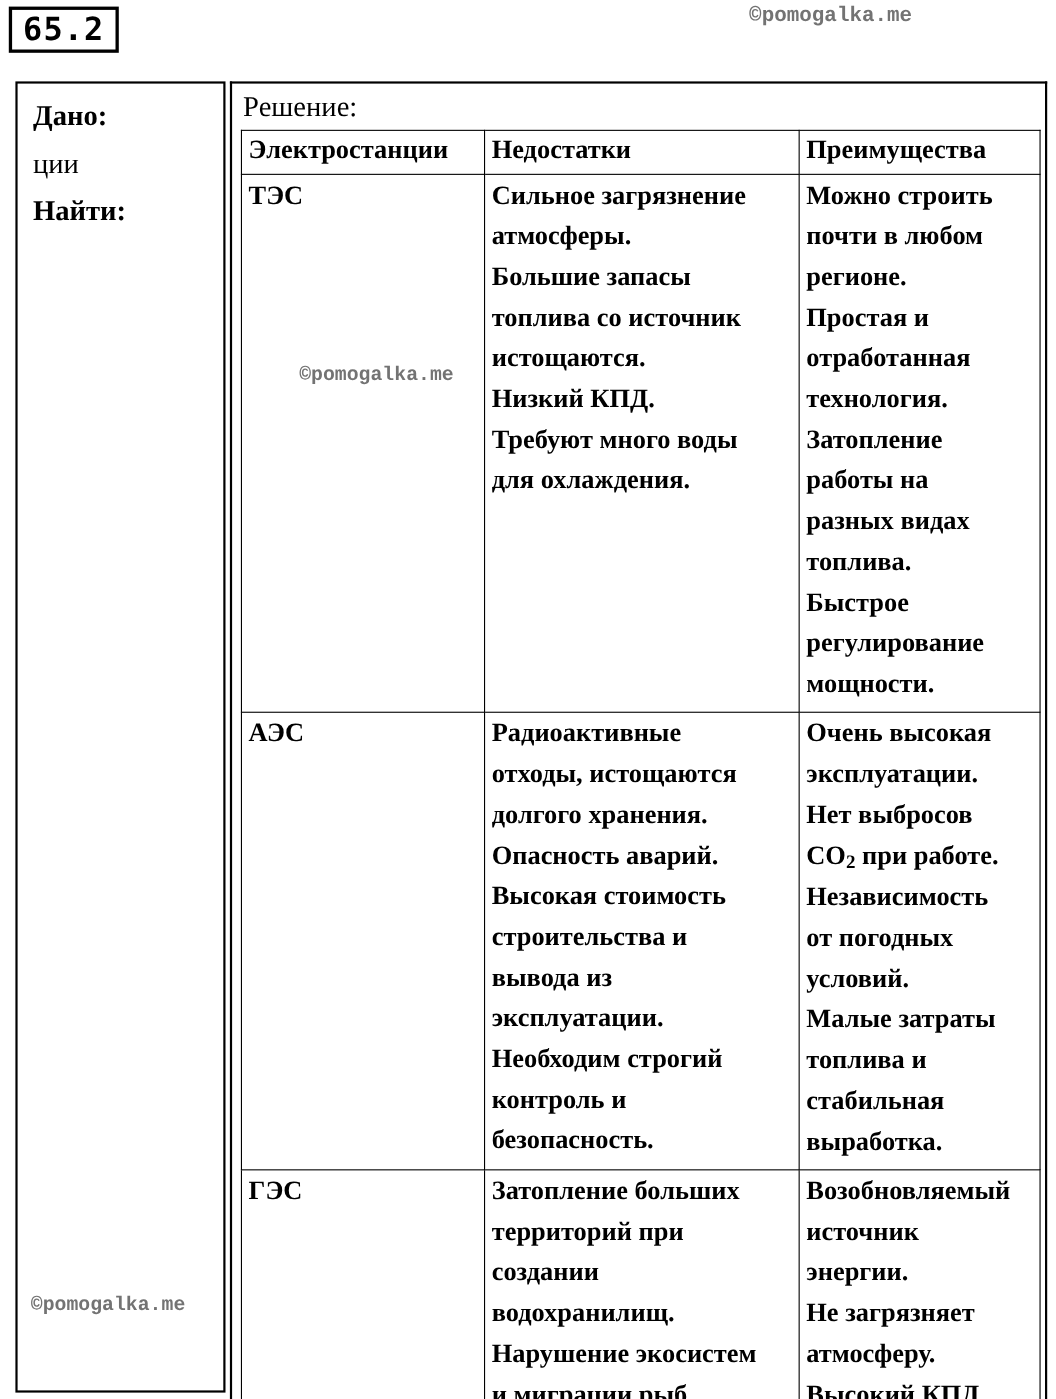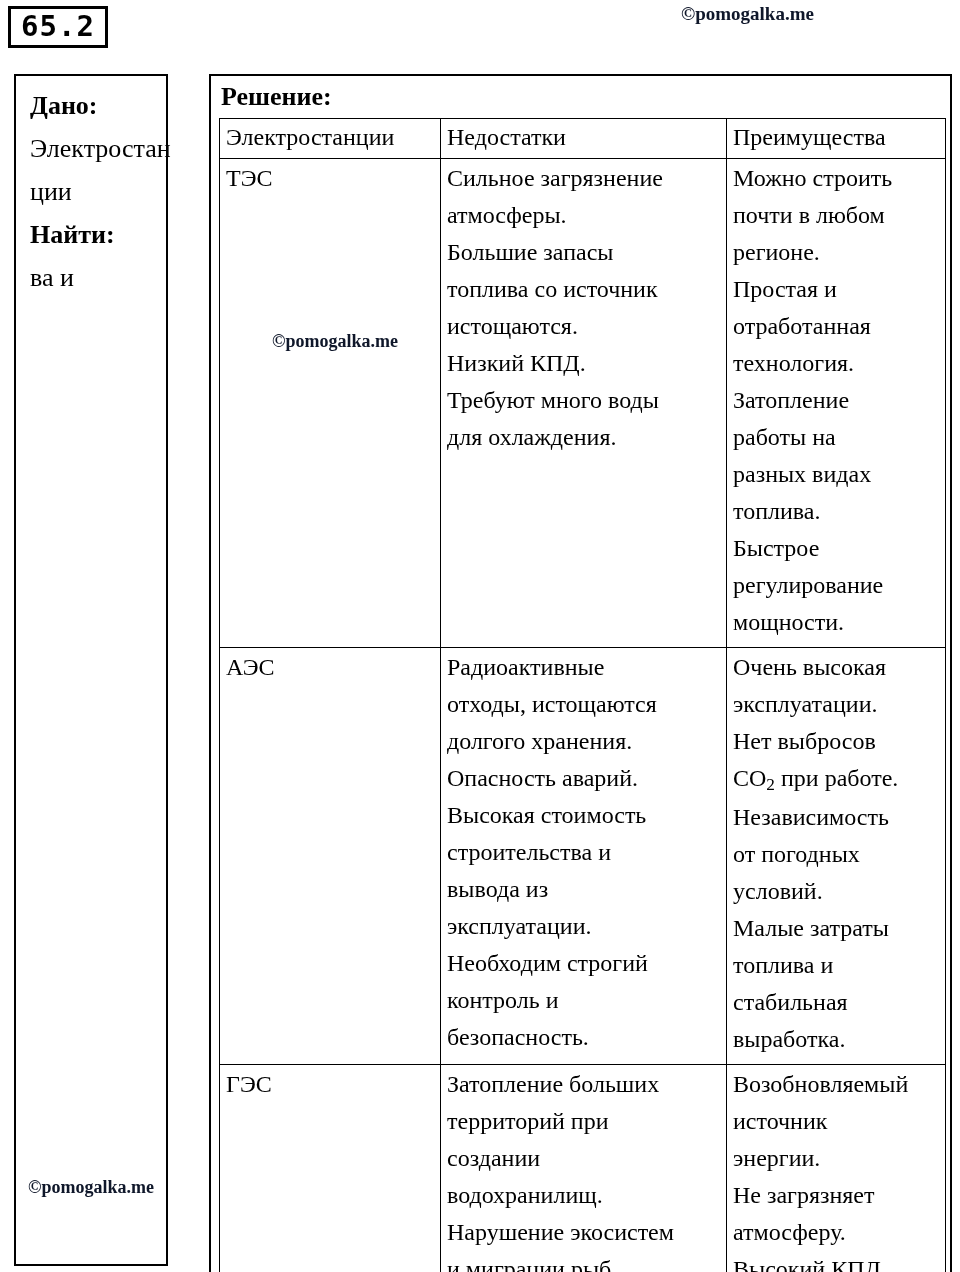--- a/index.html
+++ b/index.html
@@ -25,24 +25,24 @@
     padding: 2px 10px 4px 10px;
     font-family: "DejaVu Sans Mono", "Liberation Mono", monospace;
     font-weight: bold;
     font-size: 29px;
     line-height: 1.05;
     letter-spacing: 1px;
   }
 
   
   .wm {
-    font-family: Liberation Serif, serif;
+    font-family: Liberation Mono, monospace;
     font-weight: bold;
     font-size: 19px;
-    color: #0f172a;
+    color: #737373;
     white-space: nowrap;
   }
   .wm-top {
     position: absolute;
     left: 681px;
     top: 3px;
   }
   .wm-cell {
     position: absolute;
     left: 272px;
@@ -54,21 +54,21 @@
     left: 28px;
     top: 1177px;
     font-size: 18px;
   }
 
   
   .given-panel {
     position: absolute;
     left: 14px;
     top: 74px;
-    width: 154px;
+    width: 191px;
     height: 1192px;
     border: 2px solid #000;
     box-sizing: border-box;
     padding: 8px 6px 6px 14px;
   }
   .given-panel .line {
     font-size: 26px;
     line-height: 43px;
     white-space: nowrap;
   }
@@ -86,40 +86,40 @@
     border-left: 2px solid #000;
     border-top: 2px solid #000;
     border-right: 2px solid #000;
     box-sizing: border-box;
   }
   .solution-title {
     position: absolute;
     left: 221px;
     top: 80px;
     font-size: 26px;
-    font-weight: bold;
+    font-weight: normal;
     line-height: 34px;
   }
 
   
   .tbl {
     position: absolute;
     left: 219px;
     top: 118px;
     width: 726px;
     border-collapse: collapse;
     table-layout: fixed;
   }
   .tbl td, .tbl th {
     border: 1px solid #000;
     vertical-align: top;
     padding: 1px 2px 6px 6px;
     font-size: 24px;
     line-height: 37px;
-    font-weight: normal;
+    font-weight: bold;
     text-align: left;
   }
   .tbl .c1 { width: 221px; }
   .tbl .c2 { width: 286px; }
   .tbl .c3 { width: 219px; }
 
   .tbl thead td {
     padding-top: 0px;
     padding-bottom: 2px;
   }
@@ -141,24 +141,22 @@
 <body>
 
 <div class="task-box">
   <span>65.2</span>
 </div>
 
 <div class="wm wm-top">©pomogalka.me</div>
 
 <div class="given-panel">
   <div class="line bold">Дано:</div>
-  <div class="line">Электростан</div>
   <div class="line">ции</div>
   <div class="line bold">Найти:</div>
-  <div class="line">ва и</div>
 </div>
 
 <div class="wm wm-bottom">©pomogalka.me</div>
 
 <div class="solution-panel"></div>
 <div class="solution-title">Решение:</div>
 
 <table class="tbl">
   <colgroup>
     <col class="c1">

